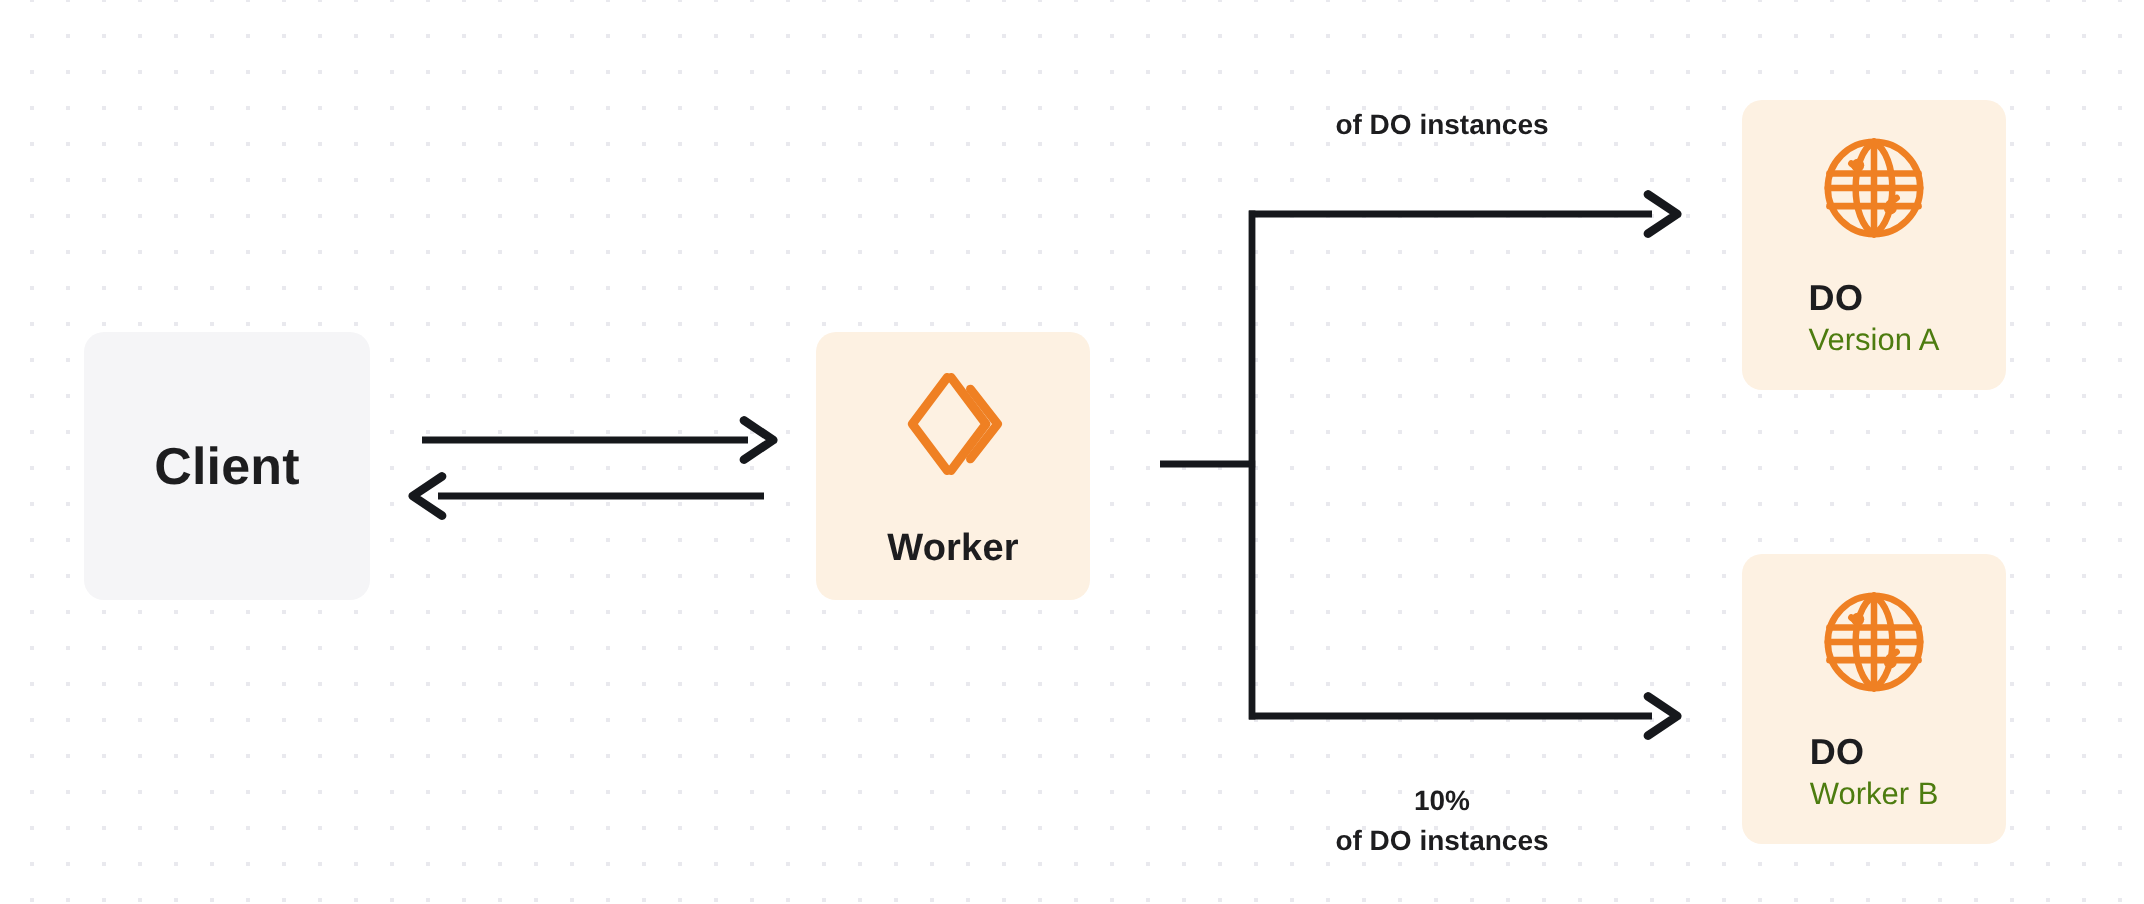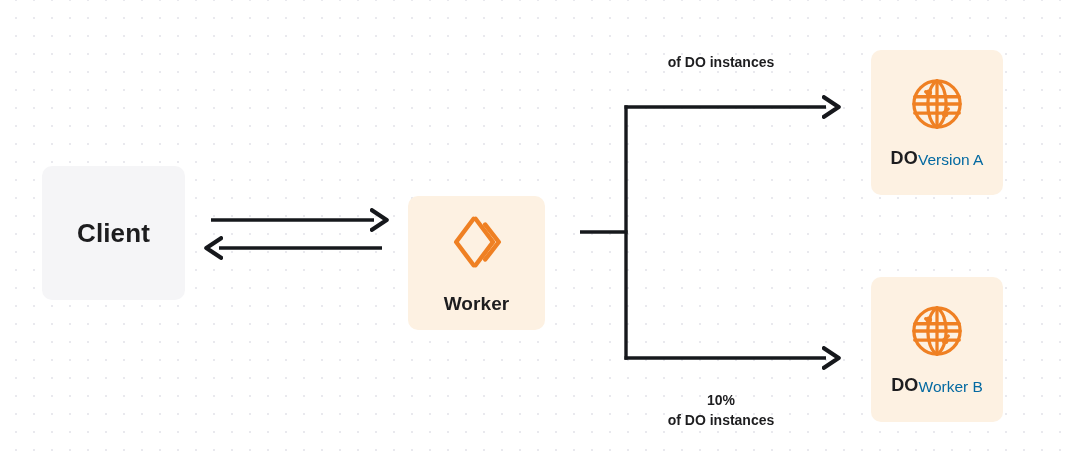--- a/index.html
+++ b/index.html
@@ -49,21 +49,20 @@
 
   
   #worker-node {
     left: 408px;
     top: 166px;
     width: 137px;
     height: 134px;
     background: #fdf1e2;
     justify-content: center;
     gap: 16px;
-    margin-top: 30px;
   }
   .worker-label {
     font-size: 19px;
     font-weight: 700;
     color: #1d1d1f;
     letter-spacing: .1px;
   }
 
   
   .do-node {
@@ -72,34 +71,34 @@
     height: 145px;
     background: #fdf1e2;
     justify-content: center;
     gap: 10px;
   }
   #do-a-node { top: 50px; }
   #do-b-node { top: 277px; }
 
   .do-text {
     display: flex;
-    flex-direction: row;
-    align-items: flex-end;
+    flex-direction: column;
+    align-items: flex-start;
     line-height: 1.28;
   }
   .do-title {
     font-size: 18px;
     font-weight: 700;
     color: #1d1d1f;
     letter-spacing: .2px;
   }
   .do-sub {
     font-size: 15.5px;
     font-weight: 400;
-    color: #0369a1;
+    color: #4d7c0f;
   }
 
   
   #edges {
     position: absolute;
     left: 0;
     top: 0;
     width: 1072px;
     height: 452px;
     pointer-events: none;

